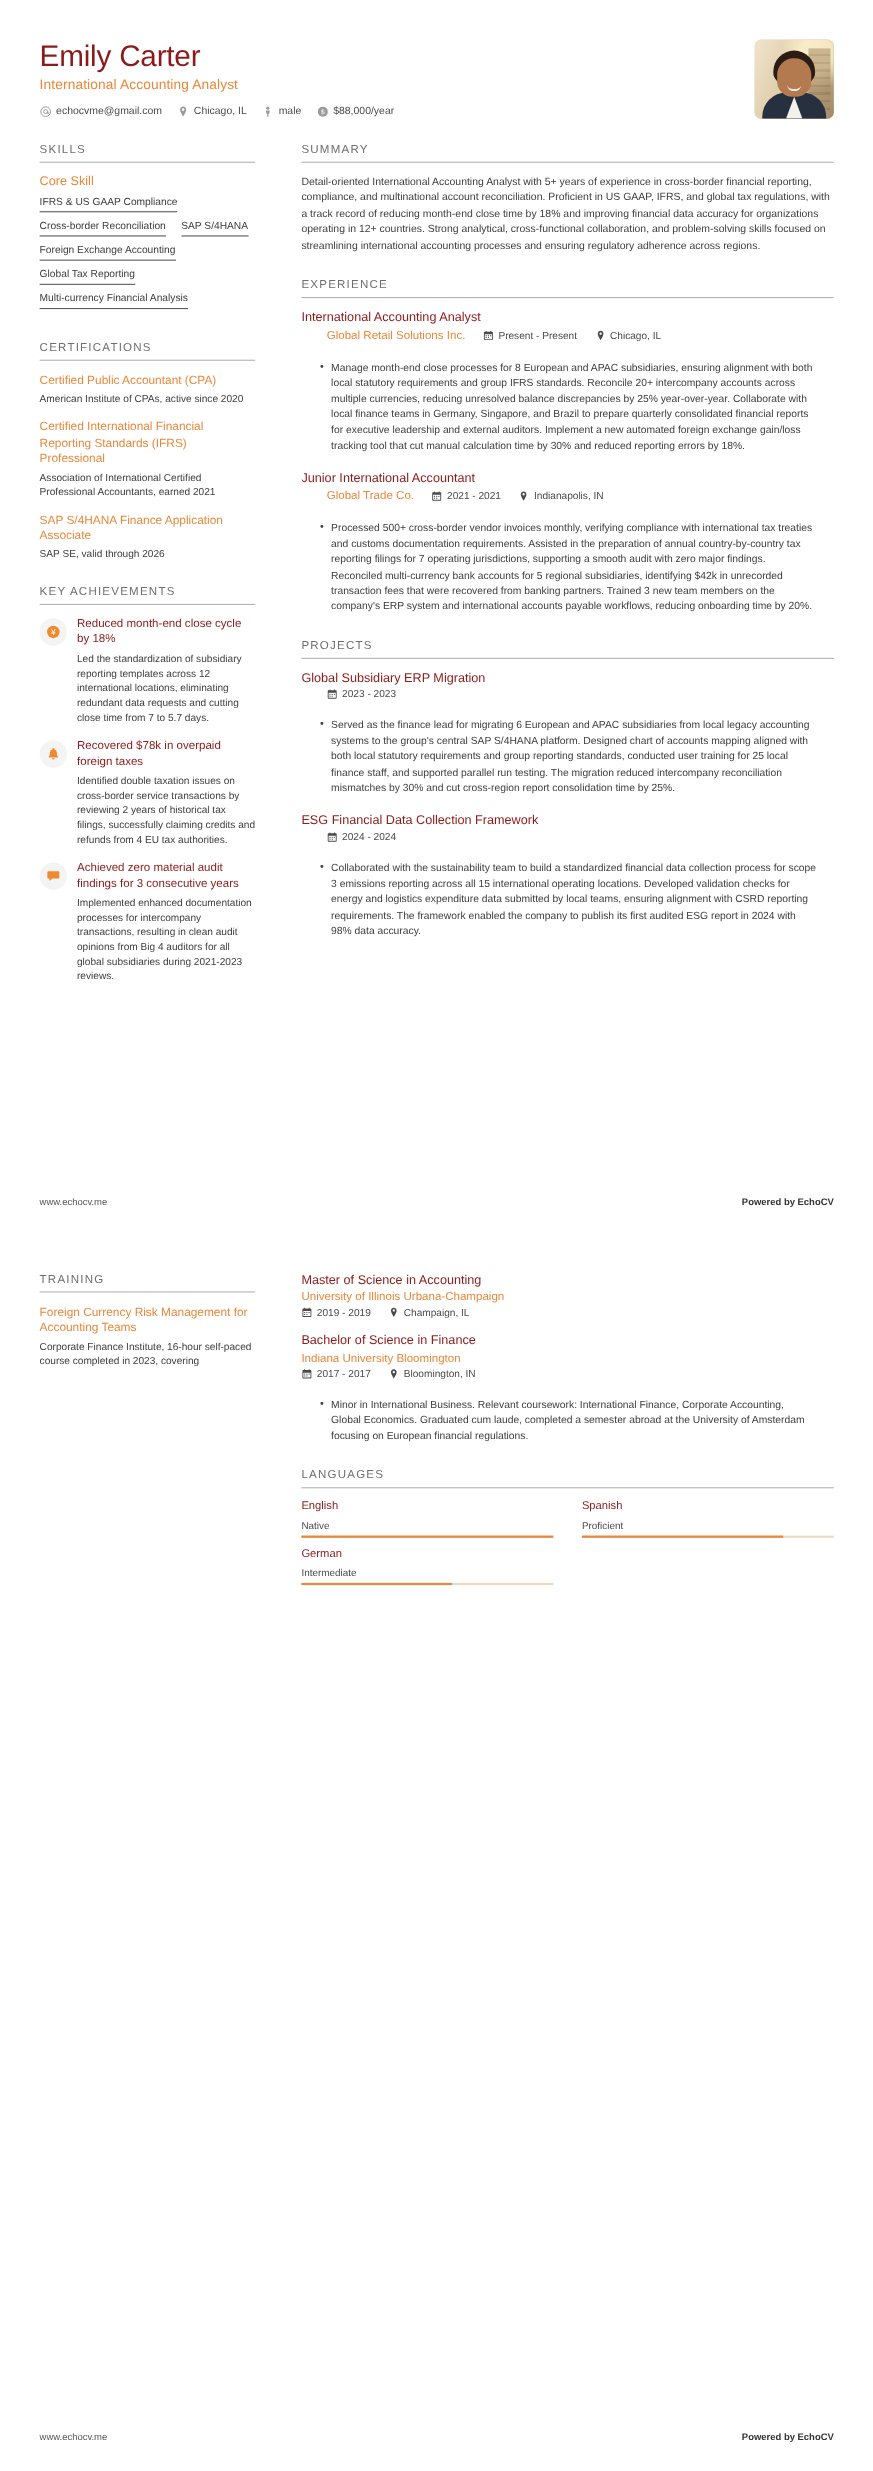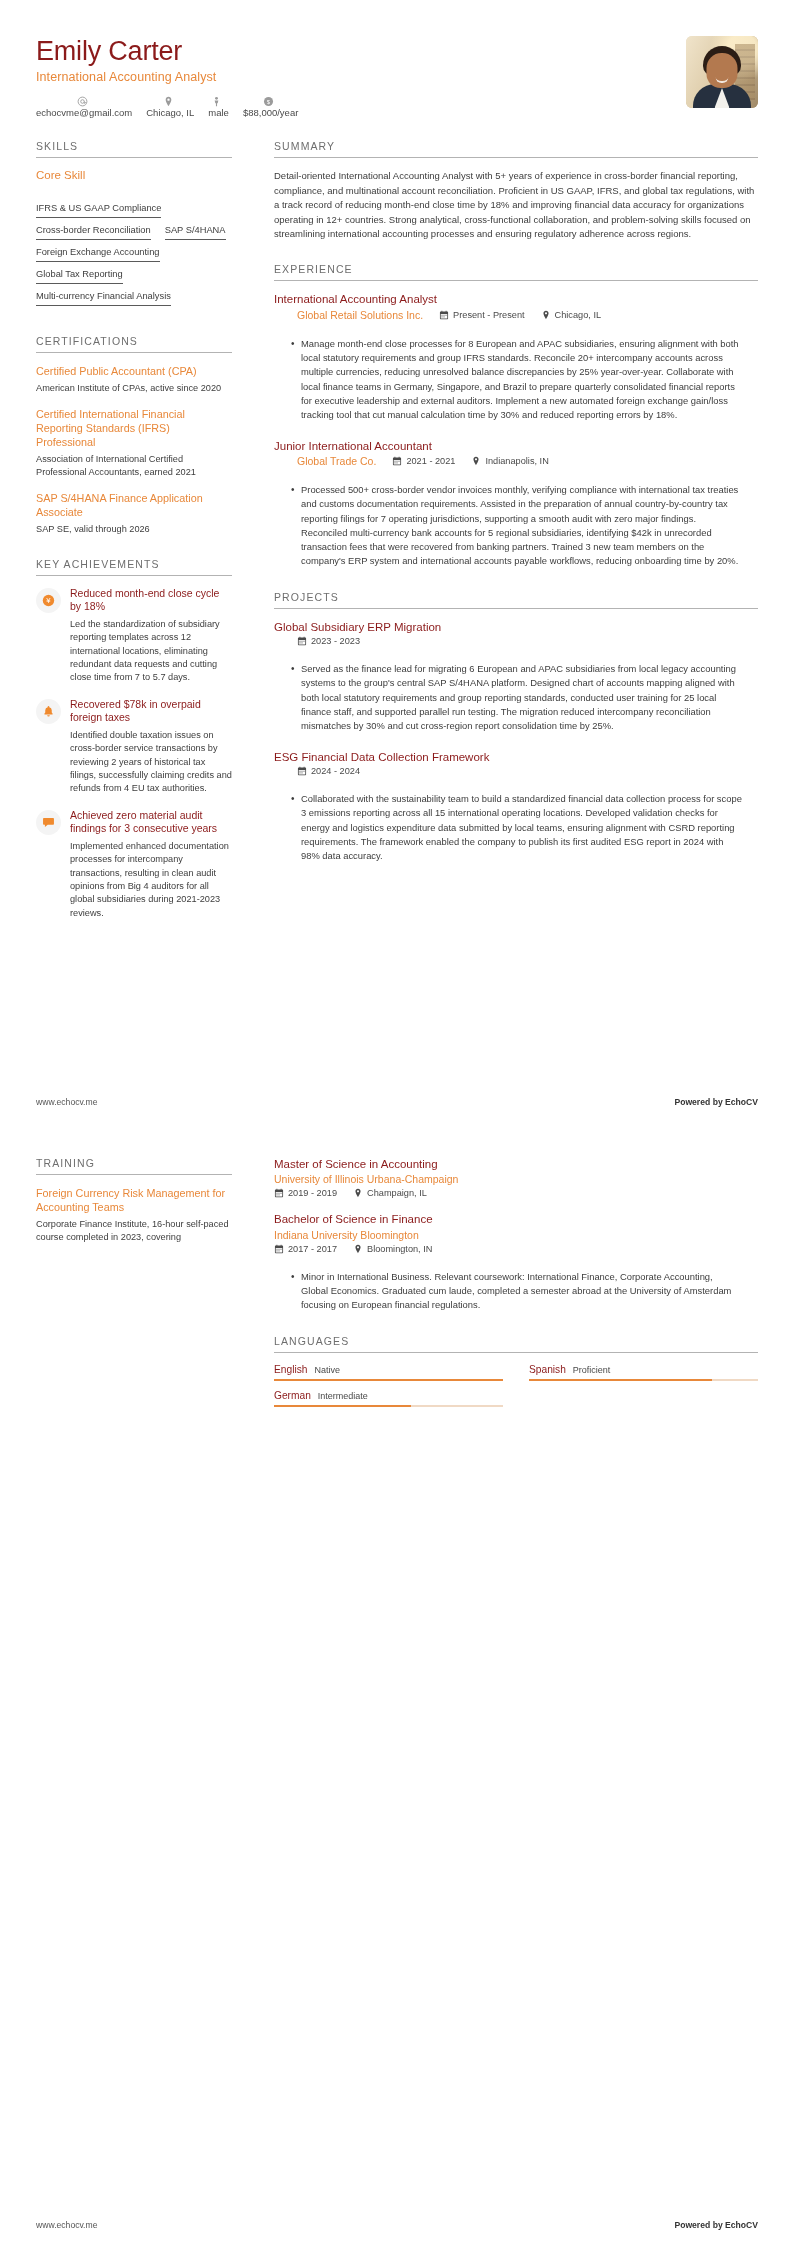--- a/index.html
+++ b/index.html
@@ -51,21 +51,20 @@
     flex-wrap: wrap;
     gap: 4px 0;
     font-size: 9.5px;
     color: #4a4a4a;
   }
   .contact-item {
     display: inline-flex;
     align-items: center;
     margin-right: 14px;
     white-space: nowrap;
-    flex-direction: column;
   }
   .contact-item .ic {
     display: inline-flex;
     align-items: center;
     justify-content: center;
     width: 11px; height: 11px;
     margin-right: 4px;
     color: #9b9b9b;
   }
   .contact-item .ic svg { display: block; }
@@ -151,21 +150,21 @@
     padding-bottom: 5px;
     border-bottom: 1.6px solid #b3b3b3;
     margin-bottom: 11px;
     font-weight: 400;
   }
 
   
   .skill-group-label {
     font-size: 11.5px;
     color: #e8883a;
-    margin-bottom: 22px;
+    margin-bottom: 7px;
   }
   .skill-list {
     display: flex;
     flex-wrap: wrap;
     gap: 0 14px;
   }
   .skill {
     font-size: 9.3px;
     color: #3d3d3d;
     padding: 0 0 4px 0;
@@ -300,20 +299,21 @@
     gap: 9px 26px;
   }
   .lang {
     width: calc(50% - 13px);
   }
   .lang-row {
     display: flex;
     align-items: baseline;
     gap: 7px;
     margin-bottom: 4px;
+    flex-direction: column;
   }
   .lang-name {
     font-size: 10.2px;
     color: #8b1a1a;
   }
   .lang-level {
     font-size: 9px;
     color: #4a4a4a;
   }
   .lang-bar {
@@ -325,21 +325,21 @@
   .lang-bar > span {
     position: absolute;
     left: 0; top: 0; bottom: 0;
     background: #e8883a;
   }
 
   
   .footer {
     position: absolute;
     left: 36px; right: 36px;
-    bottom: 16px;
+    bottom: 26px;
     display: flex;
     align-items: center;
     justify-content: space-between;
     font-size: 8.6px;
     color: #555;
   }
   .footer .brand { font-weight: bold; color: #333; }
 </style>
 </head>
 <body>

